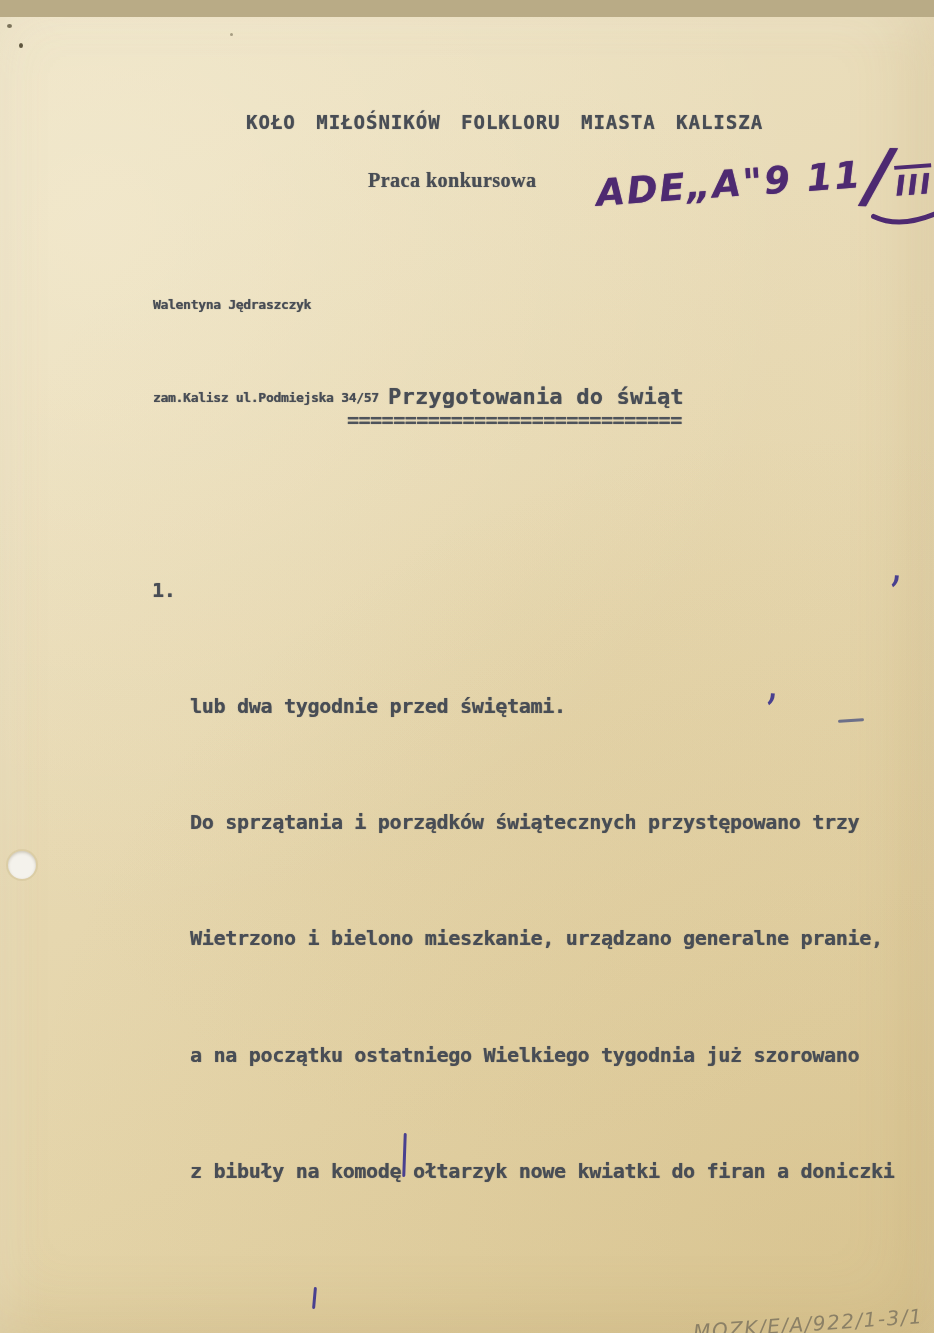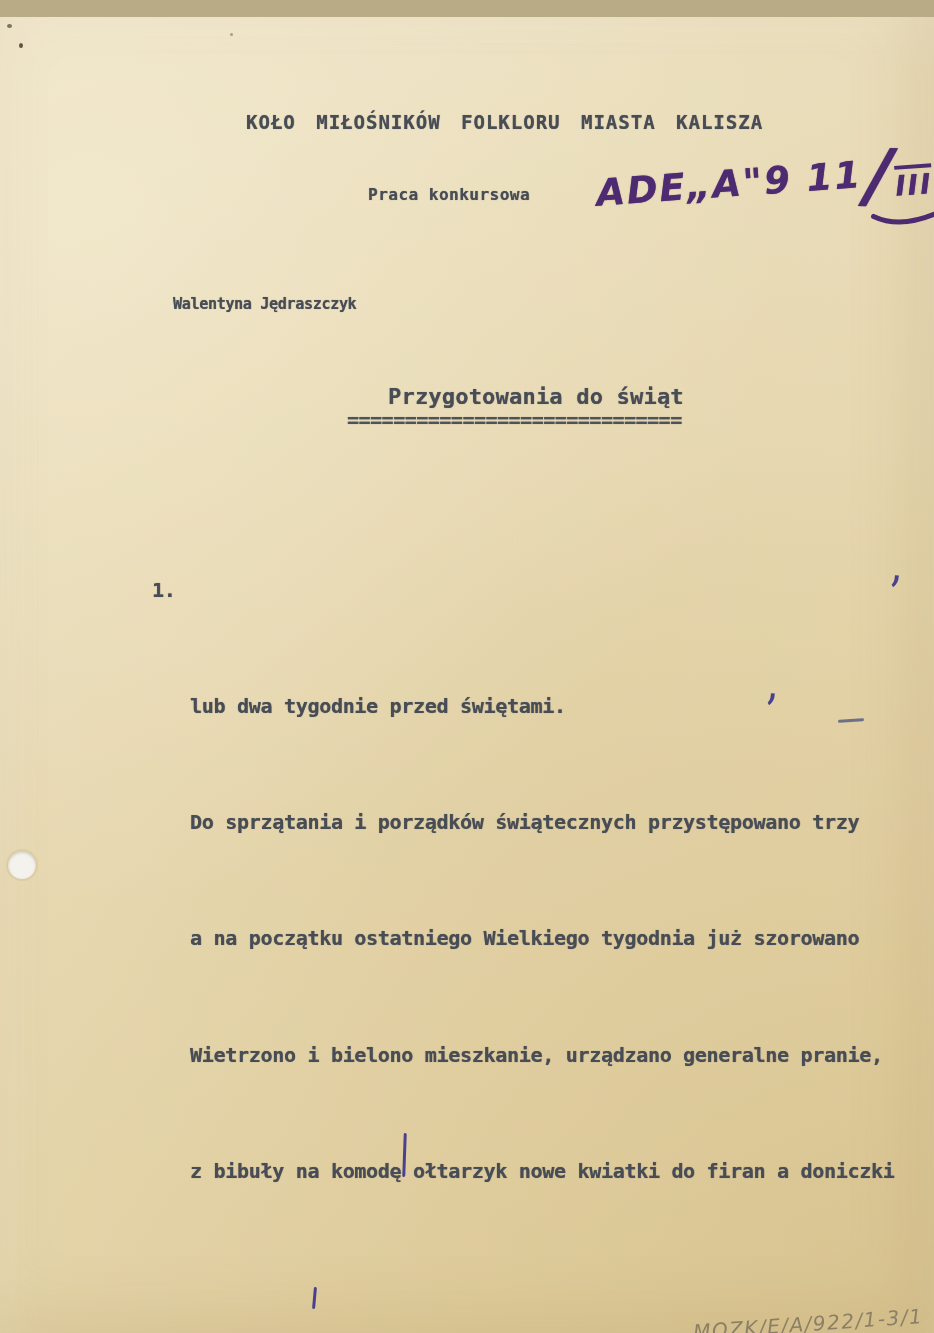--- a/index.html
+++ b/index.html
@@ -17,22 +17,22 @@
     font-family:"DejaVu Sans Mono","Liberation Mono",monospace;
   }
   .typed{
     font-family:"DejaVu Sans Mono","Liberation Mono",monospace;
     font-weight:700;
     color:#484d55;
     text-shadow:0 0 1px rgba(72,77,85,0.55), 0.4px 0.4px 0.6px rgba(60,65,72,0.35);
     white-space:pre;
   }
   .org{position:absolute;left:246px;top:94px;font-size:19px;letter-spacing:1px;word-spacing:8px;}
-  .worktype{position:absolute;left:368px;top:168px;font-size:16px;letter-spacing:0.5px;}
-  .author{position:absolute;left:173px;top:210px;font-size:15px;line-height:31px;letter-spacing:-0.3px;}
+  .worktype{position:absolute;left:368px;top:152px;font-size:20px;letter-spacing:0.5px;font-family:Liberation Serif, serif;}
+  .author{position:absolute;left:153px;top:210px;font-size:13px;line-height:31px;letter-spacing:-0.3px;}
   .doc-title{position:absolute;left:388px;top:367px;font-size:22px;letter-spacing:0.2px;}
   .doc-title-underline{position:absolute;left:347px;top:391px;font-size:20px;letter-spacing:-0.5px;color:#4e535b;}
   .content{position:absolute;left:152px;top:438px;font-size:20px;line-height:38.7px;letter-spacing:-0.3px;}
   .item{position:relative;padding-left:38px;}
   .item-num{position:absolute;left:0;top:0;}
   .line{white-space:pre;}
   
   .marker{
     position:absolute;left:596px;top:136px;
     transform:rotate(-4deg);
@@ -90,33 +90,34 @@
     <span class="marker-code">ADE„A"9 11</span>
     <span class="marker-slash">/</span>
     <span class="marker-roman">III</span>
     <svg class="marker-swoosh" width="70" height="22" viewBox="0 0 70 22">
       <path d="M3,6 Q28,20 64,8" stroke="#4e2a71" stroke-width="5" fill="none" stroke-linecap="round"></path>
     </svg>
   </div>
 
   <div class="author typed">
     <div class="line">Walentyna Jędraszczyk</div>
+    <div class="line">zam.Kalisz ul.Podmiejska 34/57</div>
   </div>
 
   <div class="doc-title typed">Przygotowania do świąt</div>
   <div class="doc-title-underline typed">=============================</div>
 
   <div class="content typed">
 
     <div class="item">
       <span class="item-num">1.</span>
       <div class="line">lub dwa tygodnie przed świętami.</div>
       <div class="line">Do sprzątania i porządków świątecznych przystępowano trzy</div>
+      <div class="line">Wietrzono i bielono mieszkanie, urządzano generalne pranie,</div>
       <div class="line">a na początku ostatniego Wielkiego tygodnia już szorowano</div>
-      <div class="line">Wietrzono i bielono mieszkanie, urządzano generalne pranie,</div>
       <div class="line">z bibuły na komodę ołtarzyk nowe kwiatki do firan a doniczki</div>
       
       
       
       
       
     </div>
 
     
 

